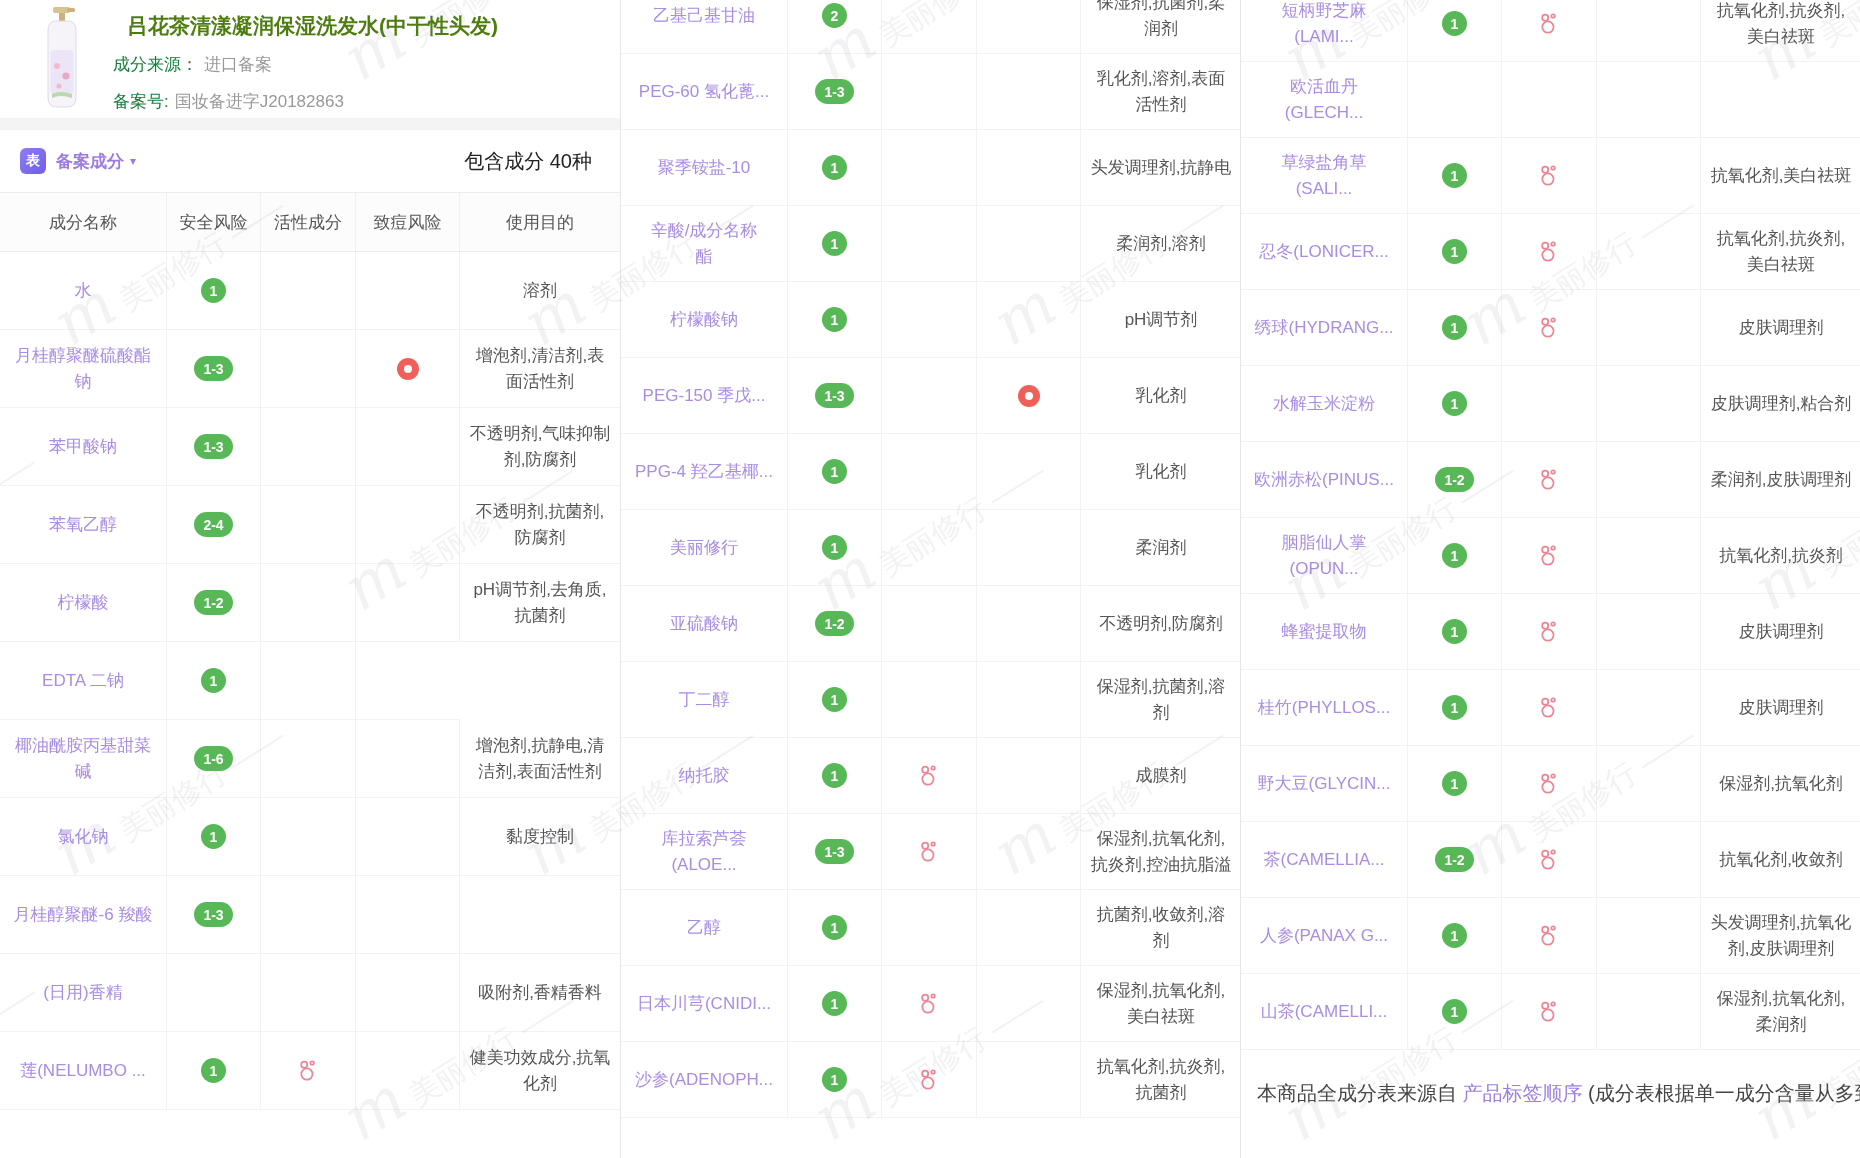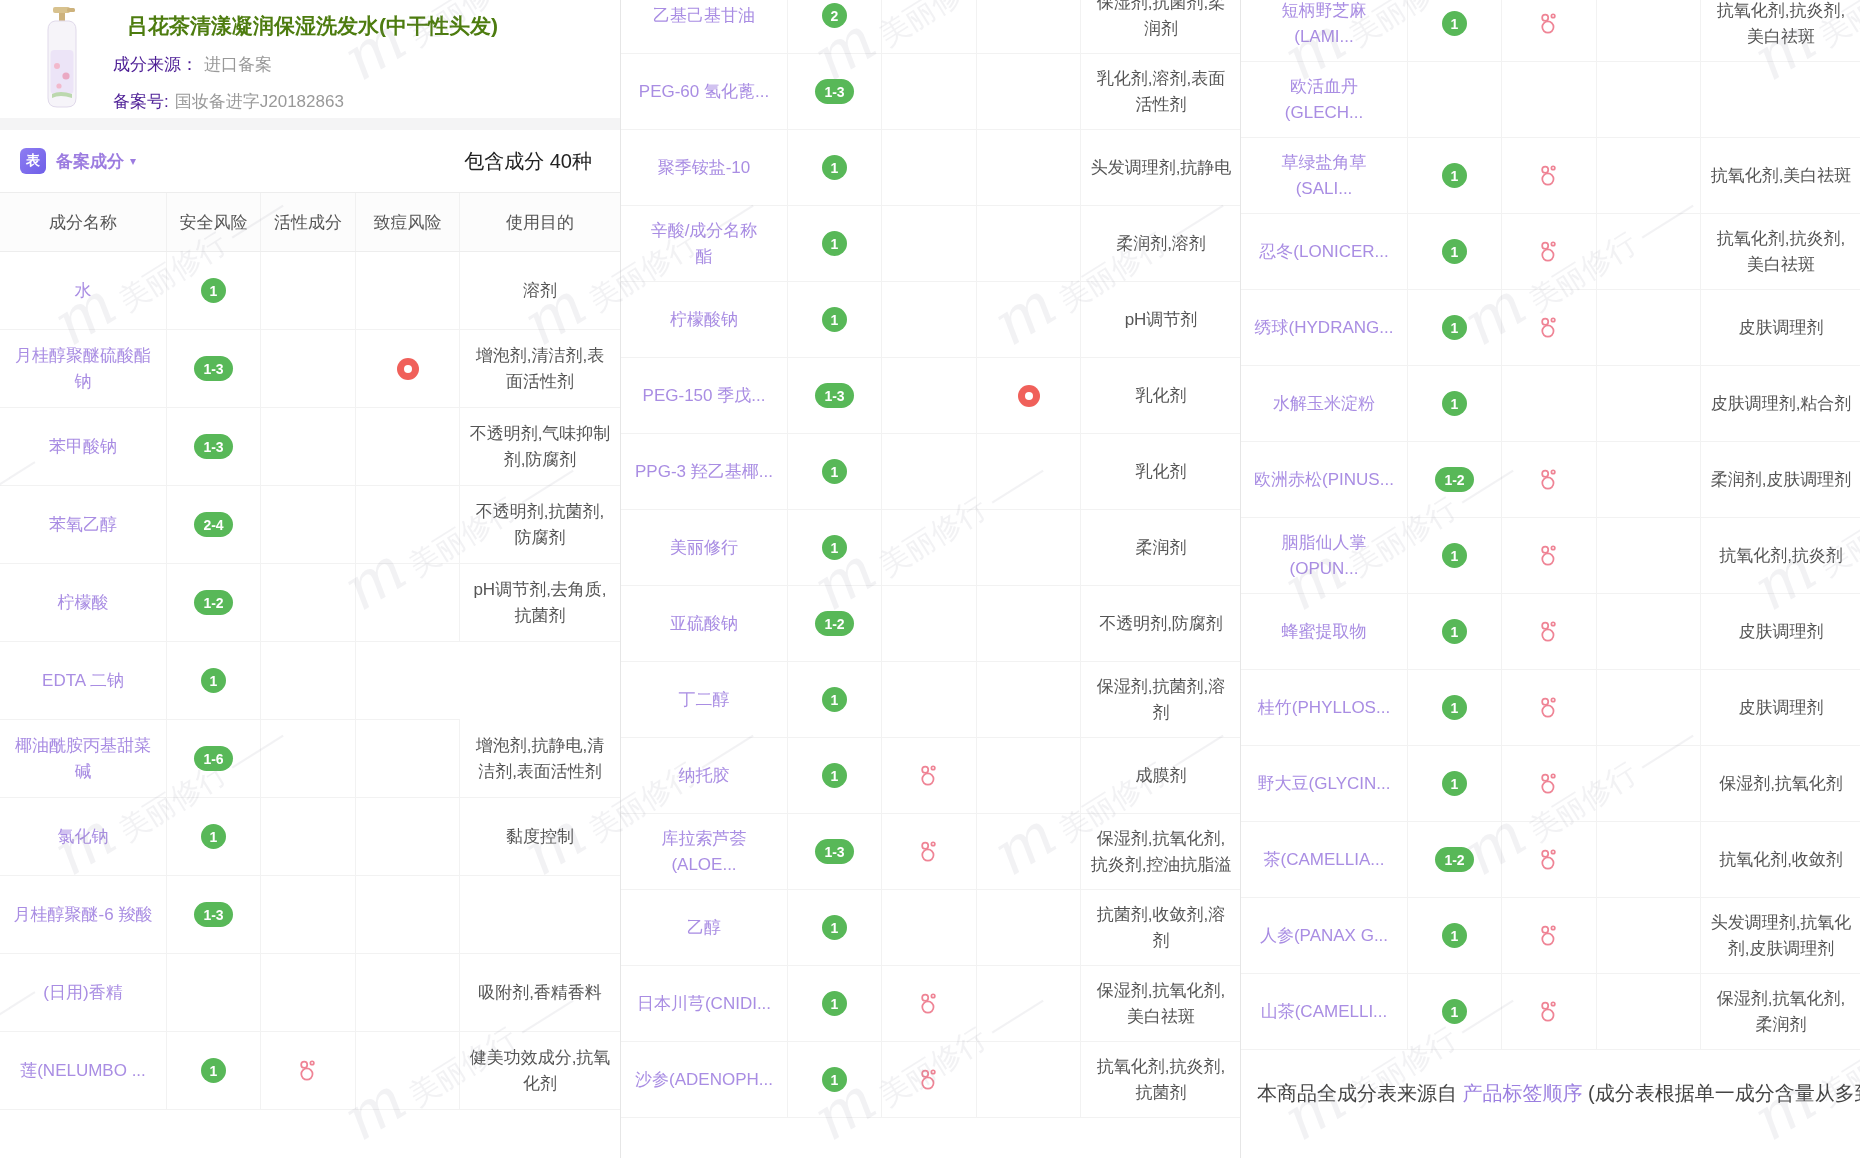--- a/index.html
+++ b/index.html
@@ -12,21 +12,21 @@
     font-family:"Liberation Sans","DejaVu Sans",sans-serif; }
   .page{ position:relative; width:1860px; height:1158px; display:flex; background:#fff; overflow:hidden; }
   .panel{ width:620px; height:1158px; overflow:hidden; position:relative; background:#fff; }
   .panel + .panel{ border-left:1px solid #e6e6e6; }
 
   
   .product-header{ position:relative; height:118px; padding:10px 18px 0 113px; }
   .bottle{ position:absolute; left:38px; top:6px; width:48px; height:104px; }
   .product-title{ font-size:21px; font-weight:700; color:#4d7c0f; line-height:1.3; padding-top:2px;margin-left:14px; }
   .meta{ margin-top:14px; font-size:17px; }
-  .meta .lbl{ color:#4c1d95;margin-top:48px; }
+  .meta .lbl{ color:#15803d;margin-top:48px; }
   .meta .val{ color:#999; margin-left:6px; }
   .gray-strip{ height:12px; background:#f4f4f5; }
 
   
   .section-bar{ height:62px; display:flex; align-items:center; padding:0 28px 0 20px; background:#fff; }
   .table-icon{ width:26px; height:26px; border-radius:6px; color:#fff; font-size:14px; font-weight:700;
     display:flex; align-items:center; justify-content:center;
     background:linear-gradient(135deg,var(--icon-blue-start),var(--icon-blue-end)); }
   .section-title{ color:var(--section-purple); font-size:17px; font-weight:600; margin-left:10px; }
   .caret{ color:var(--section-purple); font-size:12px; margin-left:6px; }
@@ -341,21 +341,21 @@
           <div class="td c2"></div>
           <div class="td c3">
             <div class="acne-dot"></div>
           </div>
           <div class="td c4">
             <span class="purpose">乳化剂</span>
           </div>
         </div>
         <div class="row">
           <div class="td c0">
-            <span class="name">PPG-3 羟乙基椰...</span>
+            <span class="name">PPG-4 羟乙基椰...</span>
           </div>
           <div class="td c1">
             <span class="badge single">1</span>
           </div>
           <div class="td c2"></div>
           <div class="td c3"></div>
           <div class="td c4">
             <span class="purpose">乳化剂</span>
           </div>
         </div>

